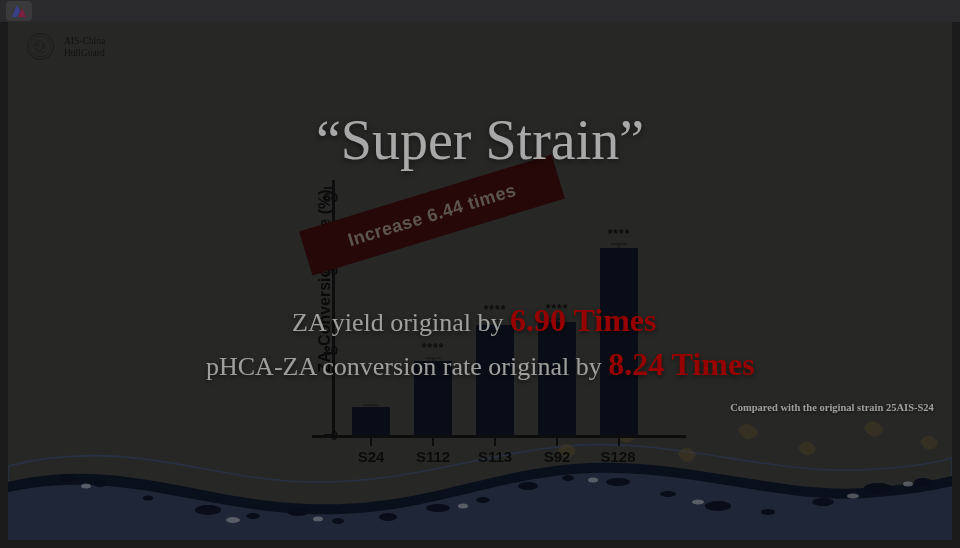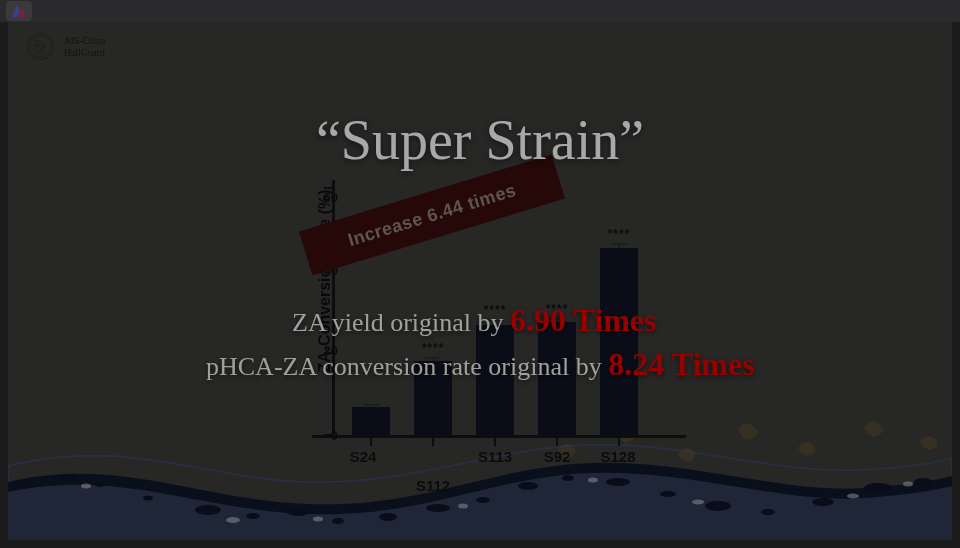--- a/index.html
+++ b/index.html
@@ -236,23 +236,23 @@
           <div class="errbar" style="left: 266px; top: 165.782px; height: 4.1129px;"></div>
           <div class="errcap" style="left: 259px; top: 165.782px;"></div>
           <div class="sig" style="left: 240px; top: 149.782px;">****</div>
           <div class="bar" style="left: 310px; top: 95.8629px; height: 187.137px; bottom: auto; background: rgb(16, 21, 36);"></div>
           <div class="errbar" style="left: 328px; top: 91.3387px; height: 4.52419px;"></div>
           <div class="errcap" style="left: 321px; top: 91.3387px;"></div>
           <div class="sig" style="left: 302px; top: 75.3387px;">****</div>
         </div>
       <div id="x-labels">
           <div class="x-tick" style="left: 80px;"></div>
-          <div class="x-label" style="left: 41px;">S24</div>
+          <div class="x-label" style="left: 49px;">S24</div>
           <div class="x-tick" style="left: 142px;"></div>
-          <div class="x-label" style="left: 111px; margin-top: 29px;">S112</div>
+          <div class="x-label" style="left: 111px;">S112</div>
           <div class="x-tick" style="left: 204px;"></div>
           <div class="x-label" style="left: 173px;">S113</div>
           <div class="x-tick" style="left: 266px;"></div>
           <div class="x-label" style="left: 235px;">S92</div>
           <div class="x-tick" style="left: 328px;"></div>
           <div class="x-label" style="left: 296px; text-align: center;">S128</div>
         </div>
     </div>
 
     <div id="banner">
@@ -263,16 +263,17 @@
       <span class="l1">“Super Strain”</span>
     </div>
 
     <div class="claim" id="claim1">
       <span>ZA yield original by </span><span class="hi">6.90</span><span class="hi"> Times</span>
     </div>
     <div class="claim" id="claim2">
       <span>pHCA-ZA conversion rate original by </span><span class="hi">8.24</span><span class="hi"> Times</span>
     </div>
 
+    <div id="footnote">Compared with the original strain 25AIS-S24</div>
 
     <div id="veil"></div>
   </div>
 </div>
 
 </body></html>

